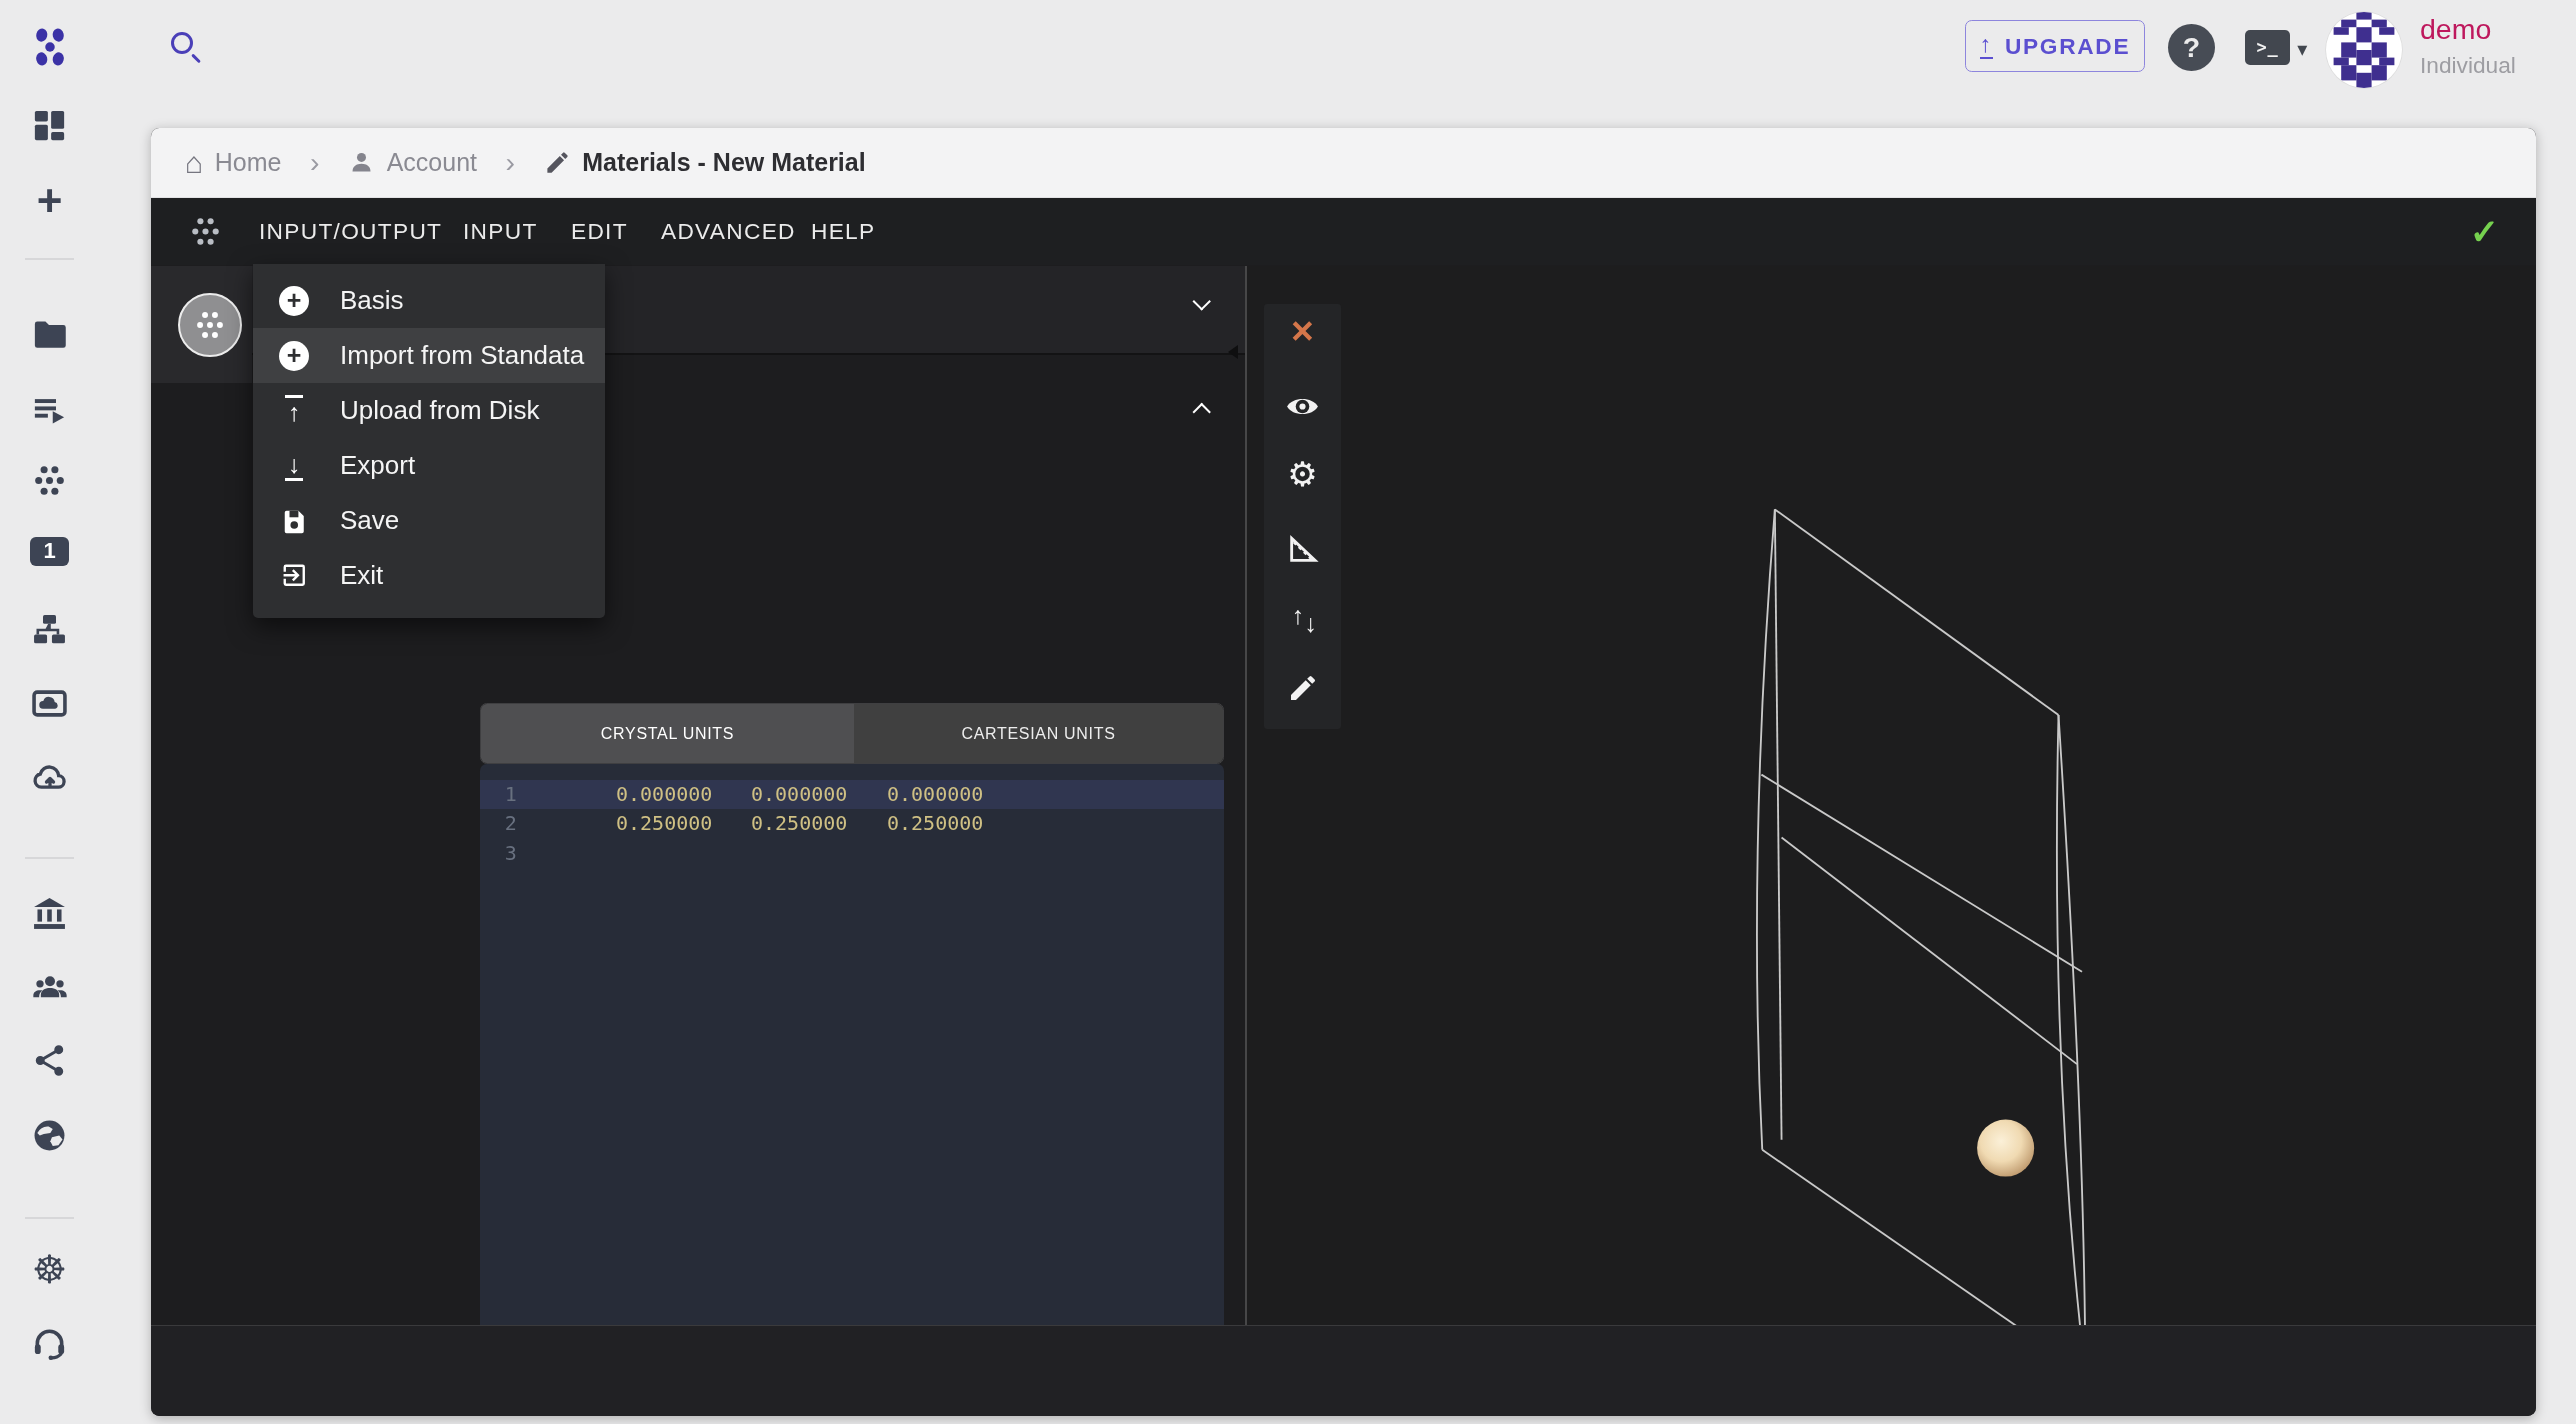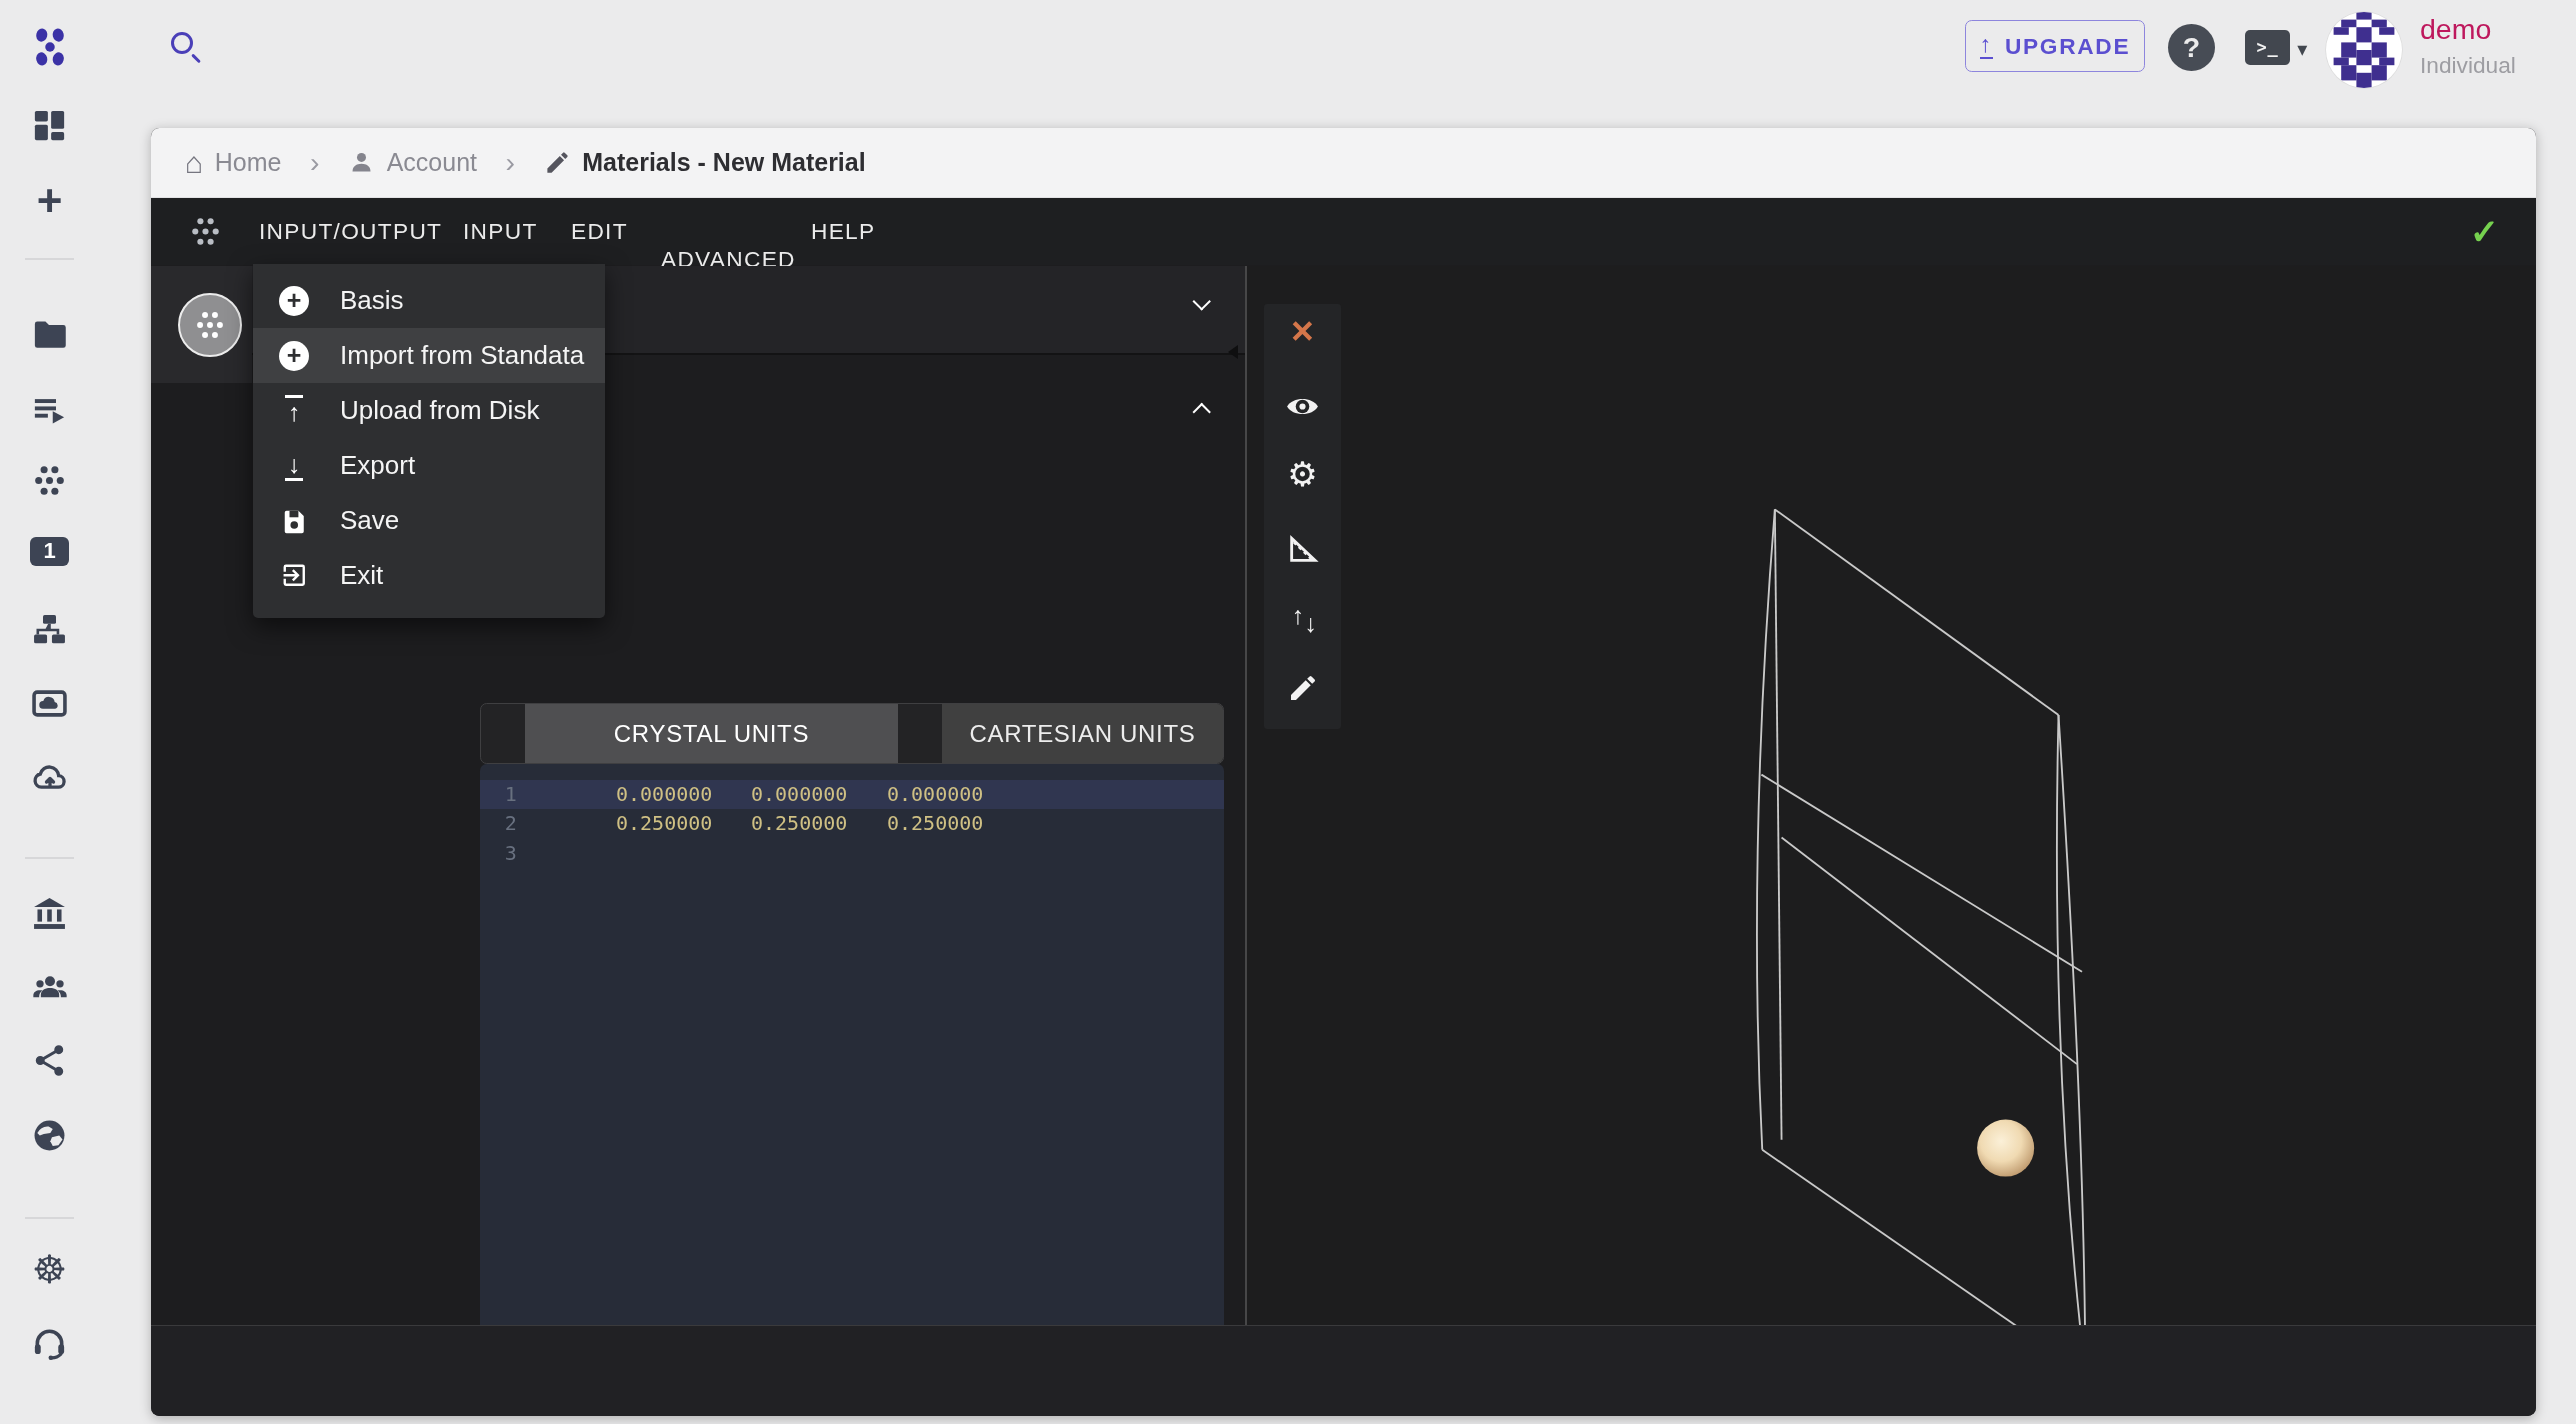--- a/index.html
+++ b/index.html
@@ -71,21 +71,21 @@
   #crumb-home   { margin-left:34px; }
   #crumb-current { color:#2e2e32; font-weight:700; }
   .crumb .glyph-home { font-size:30px; color:#75757f; }
   .crumb svg { display:block; }
 
   
   #menubar { position:absolute; left:0; top:70px; width:2385px; height:67px; background:#1e1f21;
              display:flex; align-items:center; }
   .mb-item { position:absolute; top:0; height:67px; display:flex; align-items:center;
              color:#ebebeb; font-size:22.7px; font-weight:500; letter-spacing:1.3px; }
-  #mb-0 { left:108px; } #mb-1 { left:312px; } #mb-2 { left:420px; } #mb-3 { left:510px;margin-top:28px; } #mb-4 { left:660px; }
+  #mb-0 { left:108px; } #mb-1 { left:312px; } #mb-2 { left:420px; } #mb-3 { left:510px; } #mb-4 { left:660px; }
   #mb-dots { position:absolute; left:37px; top:16px; }
   #mb-check { position:absolute; right:37px; top:14.3px; color:#76d14f; font-size:35px; font-weight:bold; }
   #panel-divider { position:absolute; left:1094px; top:138px; width:1.7px; height:1060px; background:#474748; }
   .splitter-notch { position:absolute; left:1077px; top:217px; width:0; height:0;
                     border-top:7.6px solid transparent; border-bottom:7.6px solid transparent; border-right:10px solid #0f0f10; }
 
   
   #lattice-section { position:absolute; left:0; top:138px; width:1094px; height:87px; background:#242427; }
   #lattice-label { position:absolute; left:362px; top:25px; font-size:25px; color:#dedee0; }
   .chev { position:absolute; width:13.4px; height:13.4px; border-right:2.5px solid #fff; border-bottom:2.5px solid #fff; }
@@ -97,21 +97,21 @@
 
   
   #mini-tile { position:absolute; left:0; top:138px; width:101px; height:117px; background:#29292c; }
   #molecule-btn { position:absolute; left:27px; top:27px; width:64px; height:64px; border-radius:50%;
                   background:#8f8f91; border:2.5px solid #ececec; display:flex; align-items:center; justify-content:center; }
 
   
   #units-tabs { position:absolute; left:329px; top:348px; width:744px; height:61px;
                 border:0.8px solid #3f3f41; border-radius:6.7px; overflow:hidden; display:flex; background:#232325; }
   .tab { height:100%; display:flex; align-items:center; justify-content:center;
-         font-size:24px; font-weight:500; letter-spacing:0.7px; color:#ededed;margin-left:44px; }
+         font-size:16px; font-weight:500; letter-spacing:0.7px; color:#ededed; }
   #tab-crystal { width:373px; background:#4f4f51; color:#ffffff; }
   #tab-cartesian { flex:1; background:#404040; }
 
   
   #basis-editor { position:absolute; left:329px; top:409px; width:744px; height:755px;
                   background:#272c38; border-radius:6.7px; font-family:"DejaVu Sans Mono", monospace; }
   .ed-row { position:absolute; left:0; width:744px; height:29px; }
   #ed-row-0 { top:16px; background:#303650; }
   #ed-row-1 { top:45px; }
   #ed-row-2 { top:75px; }

